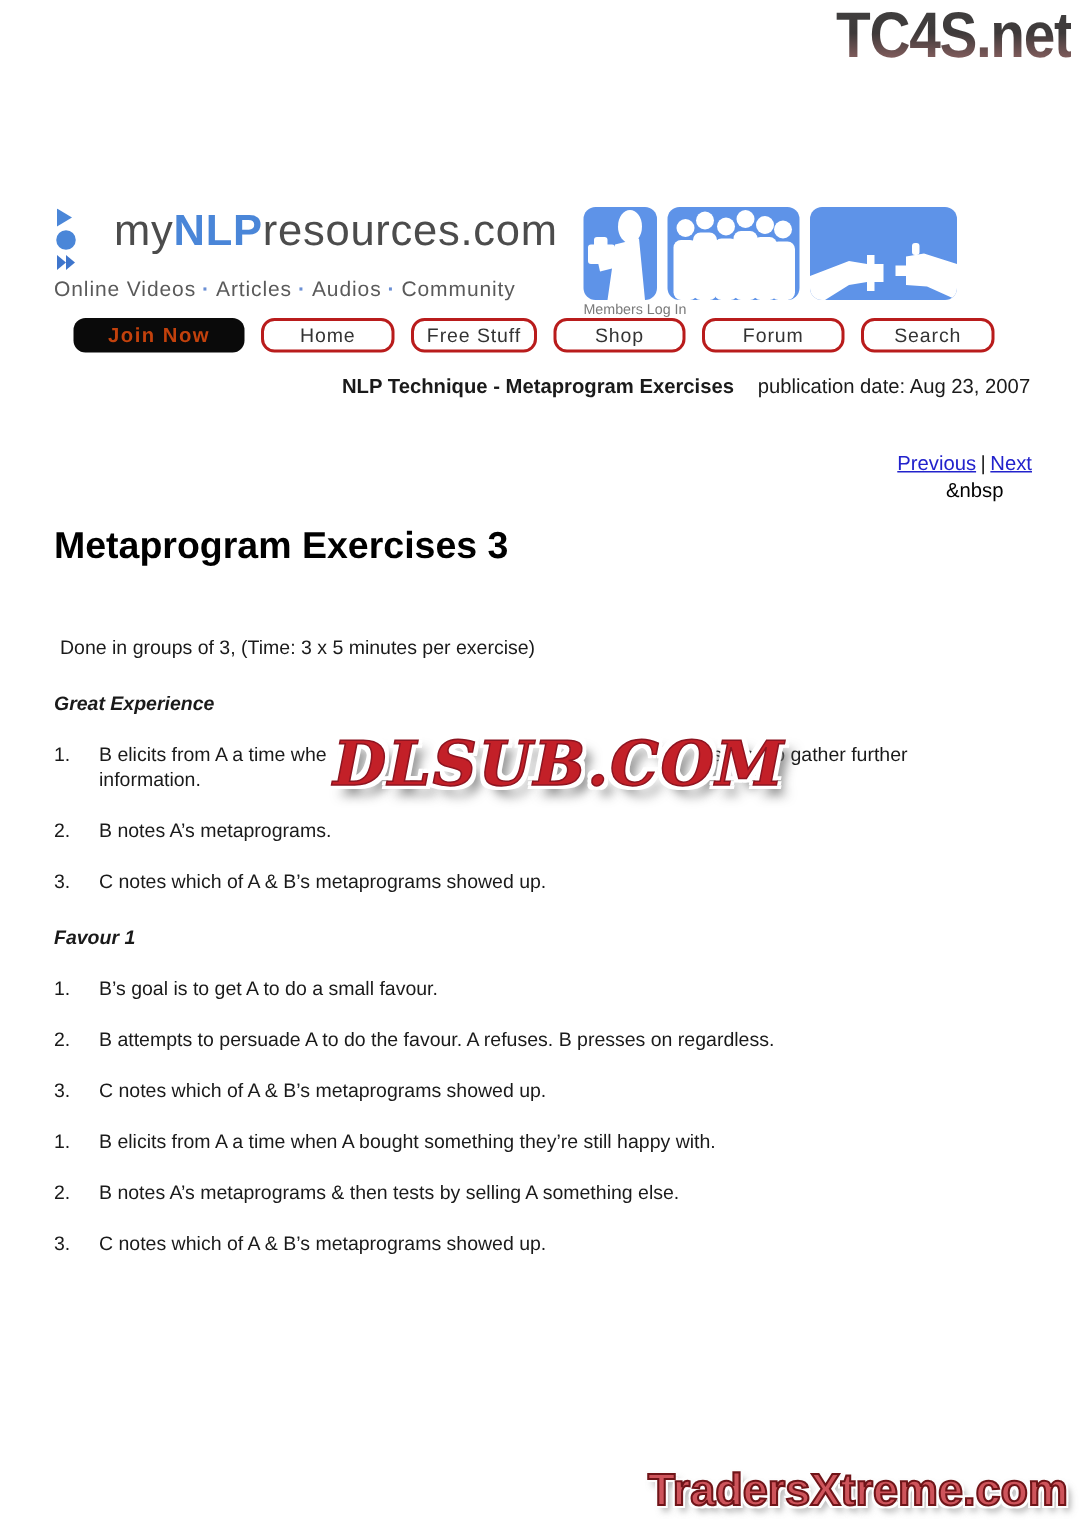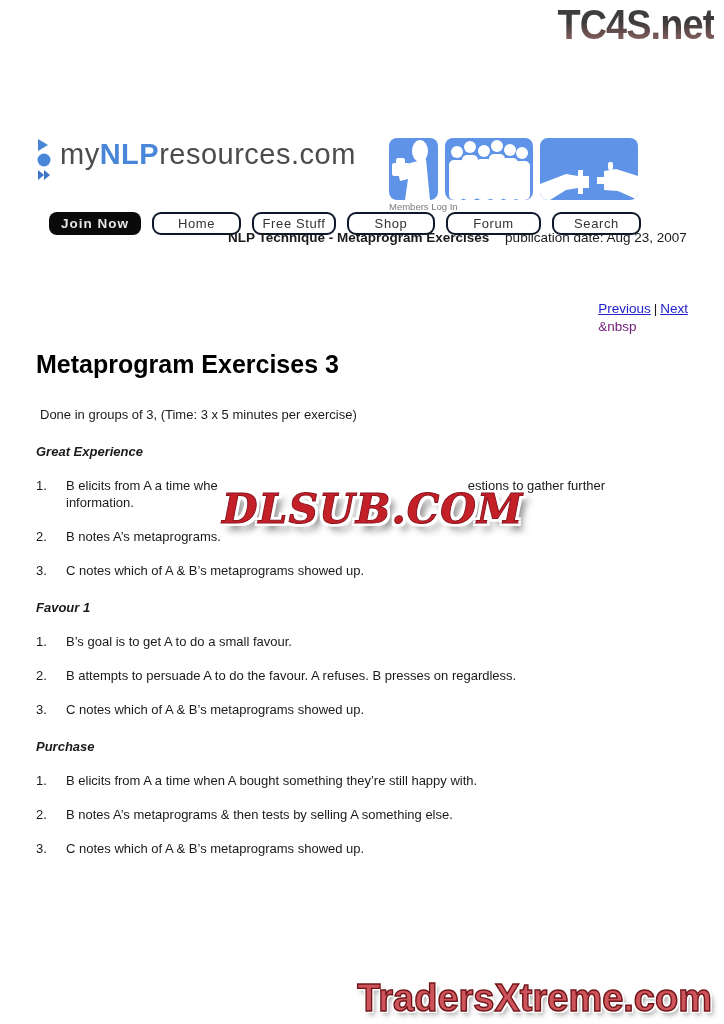--- a/index.html
+++ b/index.html
@@ -10,72 +10,72 @@
   
   .tc4s{
     position:absolute;top:0px;right:10px;
     font-size:43px;font-weight:bold;letter-spacing:-1px;
     transform:scaleX(.88);transform-origin:top right;
     background:linear-gradient(180deg,#414141 0%,#3e3a3a 45%,#8c6262 85%,#a98f8f 100%);
     -webkit-background-clip:text;background-clip:text;color:transparent;
   }
   
   .brand{position:absolute;left:36px;top:137px;width:345px;}
-  .brand-row{display:flex;align-items:flex-start;gap:4px;}
+  .brand-row{display:flex;align-items:flex-start;gap:20px;}
   .brand-icon{width:20px;height:42px;margin-top:2px;}
   .wordmark{font-size:29px;letter-spacing:.5px;color:#4c4c4c;line-height:34px;white-space:nowrap;}
   .wordmark .accent{color:#4a86d8;font-weight:bold;}
   .tagline{margin-top:3px;font-size:14px;letter-spacing:.6px;color:#5a5a5a;white-space:nowrap;}
   .tagline .sep{color:#6b8fd4;padding:0 4px;font-weight:bold;}
   
   .tiles{position:absolute;left:389px;top:138px;display:flex;gap:7px;}
   .tile{background:#5e93e8;border-radius:8px;overflow:hidden;height:62px;}
   .tile svg{display:block;}
   .members{position:absolute;left:389px;top:201px;width:246px;
     font-size:9.5px;color:#7a7a7a;}
   
   .nav{position:absolute;left:49px;top:212px;display:flex;gap:11px;height:23px;}
-  .join{background:#0a0a0a;color:#e5e5e5;font-weight:bold;font-size:13.5px;
-    border-radius:8px;padding:0 12px;display:flex;align-items:center;letter-spacing:1px;cursor:pointer;}
-  .tab{border:2px solid #0f172a;border-radius:9px;background:#fff;color:#333;
+  .join{background:#0a0a0a;color:#c2410c;font-weight:bold;font-size:13.5px;
+    border-radius:8px;padding:0 23px;display:flex;align-items:center;letter-spacing:1px;cursor:pointer;}
+  .tab{border:2px solid #b91c1c;border-radius:9px;background:#fff;color:#333;
     font-size:13px;letter-spacing:.6px;display:flex;align-items:center;justify-content:center;cursor:pointer;}
   .tab.w1{width:85px}.tab.w2{width:80px}.tab.w3{width:84px}.tab.w4{width:91px}.tab.w5{width:85px}
   
-  .titlebar{position:absolute;left:228px;top:230px;font-size:13.5px;white-space:nowrap;}
+  .titlebar{position:absolute;left:228px;top:250px;font-size:13.5px;white-space:nowrap;}
   .titlebar .t-bold{font-weight:bold;}
   .titlebar .t-pub{margin-left:12px;}
   
-  .pager{position:absolute;right:36px;top:301px;text-align:left;font-size:13.5px;}
+  .pager{position:absolute;right:36px;top:301px;text-align:right;font-size:13.5px;}
   .pager a{color:#2222cc;text-decoration:underline;cursor:pointer;}
   .pager .sep{color:#1a1a1a;padding:0 3px;}
-  .nbsp-line{margin-top:3px;padding-right:19px;color:#701a75;}
+  .nbsp-line{margin-top:3px;padding-right:19px;color:#000000;}
   
   .content{position:absolute;left:36px;top:351px;width:630px;font-size:13px;line-height:17px;}
   .content h1{margin:0;font-size:25px;line-height:27px;font-weight:bold;color:#000;}
-  .intro{margin-top:28px;padding-left:4px;}
+  .intro{margin-top:45px;padding-left:4px;}
   .sec-title{margin-top:20px;font-weight:bold;font-style:italic;}
   .item{margin-top:17px;display:grid;grid-template-columns:30px 1fr;}
   .gap-obscured{display:inline-block;width:250px;height:1px;}
   
   .watermark{
     position:absolute;left:222px;top:484px;
     font-family:"DejaVu Serif",serif;font-weight:bold;font-size:41px;line-height:50px;
     color:#c32028;letter-spacing:1px;white-space:nowrap;
     -webkit-text-stroke:1px #8d1420;
     text-shadow:
       -3px -3px 0 #fff,3px -3px 0 #fff,-3px 3px 0 #fff,3px 3px 0 #fff,
       -3px 0 0 #fff,3px 0 0 #fff,0 -3px 0 #fff,0 3px 0 #fff,
       6px 7px 7px rgba(110,110,110,.85);
     font-style: italic;
   }
   
   .page-num{position:absolute;left:347px;top:1034px;font-size:11px;font-style:italic;color:#333;}
   .traders{
     position:absolute;right:12px;top:977px;
-    font-size:38px;font-weight:bold;letter-spacing:0px;white-space:nowrap;
+    font-size:30px;font-weight:bold;letter-spacing:0px;white-space:nowrap;
     color:#ce545b;-webkit-text-stroke:1.4px #6f1418;
     text-shadow:
       -2px -2px 0 #fdfdfd,2px -2px 0 #fdfdfd,-2px 2px 0 #fdfdfd,2px 2px 0 #fdfdfd,
       3px 4px 5px rgba(120,120,120,.7);
   }
 </style>
 </head>
 <body>
 
 <div class="tc4s">TC4S.net</div>
@@ -84,20 +84,23 @@
   <div class="brand-row">
     <svg class="brand-icon" viewBox="0 0 20 42">
       <polygon points="2,0 12,6 2,12" fill="#4a86d8"></polygon>
       <circle cx="8" cy="21" r="6.5" fill="#4a86d8"></circle>
       <polygon points="2,31 8,36 2,41" fill="#3e75cc"></polygon>
       <polygon points="8,31 14,36 8,41" fill="#3e75cc"></polygon>
     </svg>
     <div class="wordmark">
       <span>my</span><span class="accent">NLP</span><span>resources.com</span>
     </div>
+  </div>
+  <div class="tagline">
+    <span>Online Videos</span><span class="sep">·</span><span>Articles</span><span class="sep">·</span><span>Audios</span><span class="sep">·</span><span>Community</span>
   </div>
 </div>
 
 <div class="tiles">
   <div class="tile" style="width:49px">
     <svg width="49" height="62" viewBox="0 0 49 62">
       <ellipse cx="31" cy="13" rx="8" ry="11" fill="#fff"></ellipse>
       <path d="M21,25 L37,21 L41,62 L16,62 L19,41 L11,43 L9,34 L21,30 Z" fill="#fff"></path>
       <rect x="7" y="20" width="9" height="7" rx="2" fill="#fff"></rect>
       <rect x="3" y="25" width="18" height="13" rx="2" fill="#fff"></rect>
@@ -179,21 +182,20 @@
   </div>
   <div class="item">
     <span>2.</span>
     <span>B attempts to persuade A to do the favour. A refuses. B presses on regardless.</span>
   </div>
   <div class="item">
     <span>3.</span>
     <span>C notes which of A &amp; B’s metaprograms showed up.</span>
   </div>
 
-  <div class="sec-title">Purchase</div>
   <div class="item">
     <span>1.</span>
     <span>B elicits from A a time when A bought something they’re still happy with.</span>
   </div>
   <div class="item">
     <span>2.</span>
     <span>B notes A’s metaprograms &amp; then tests by selling A something else.</span>
   </div>
   <div class="item">
     <span>3.</span>

